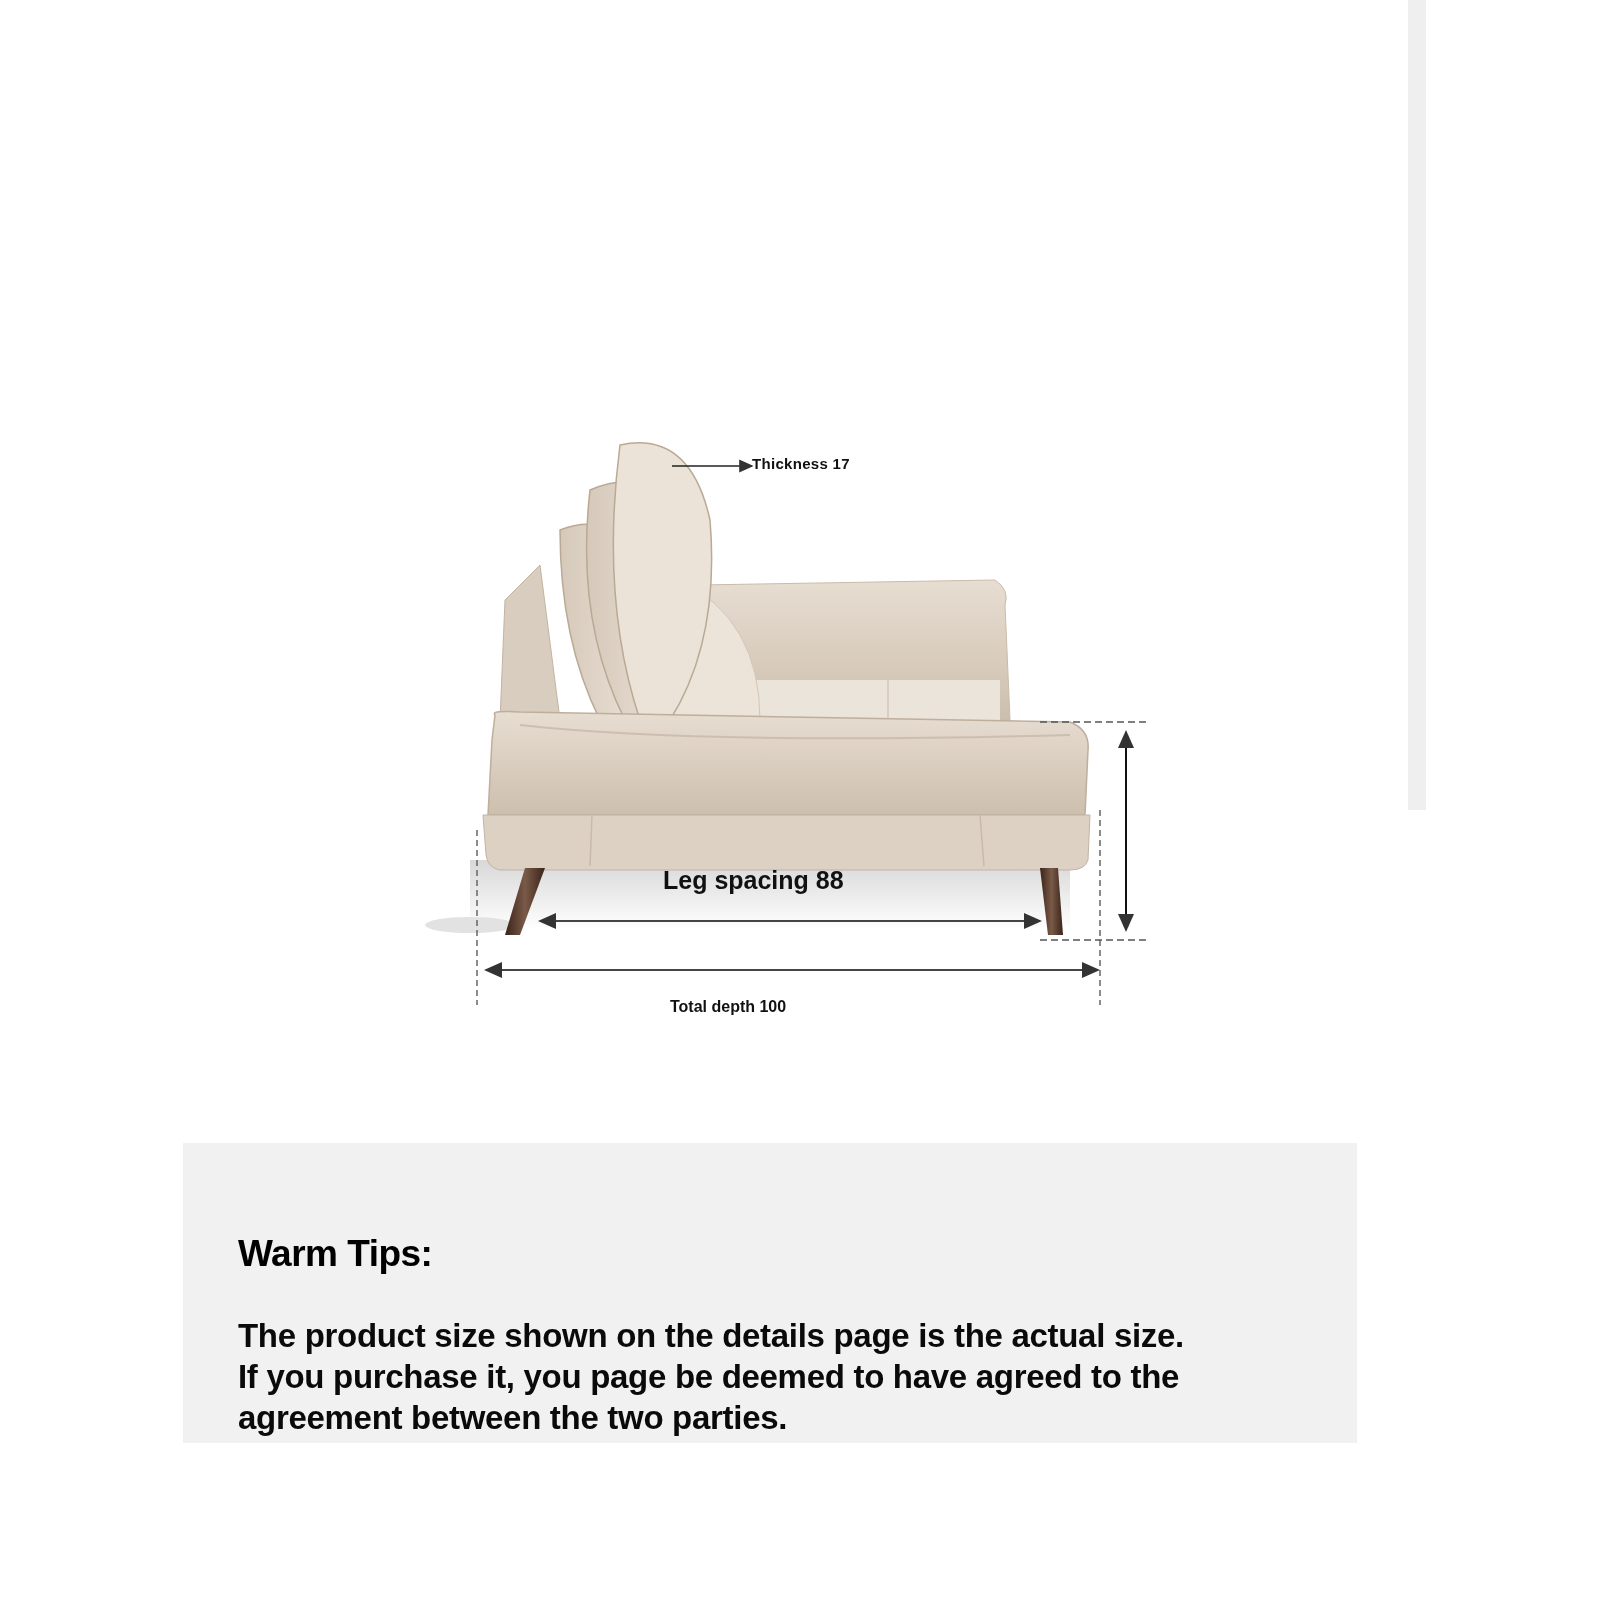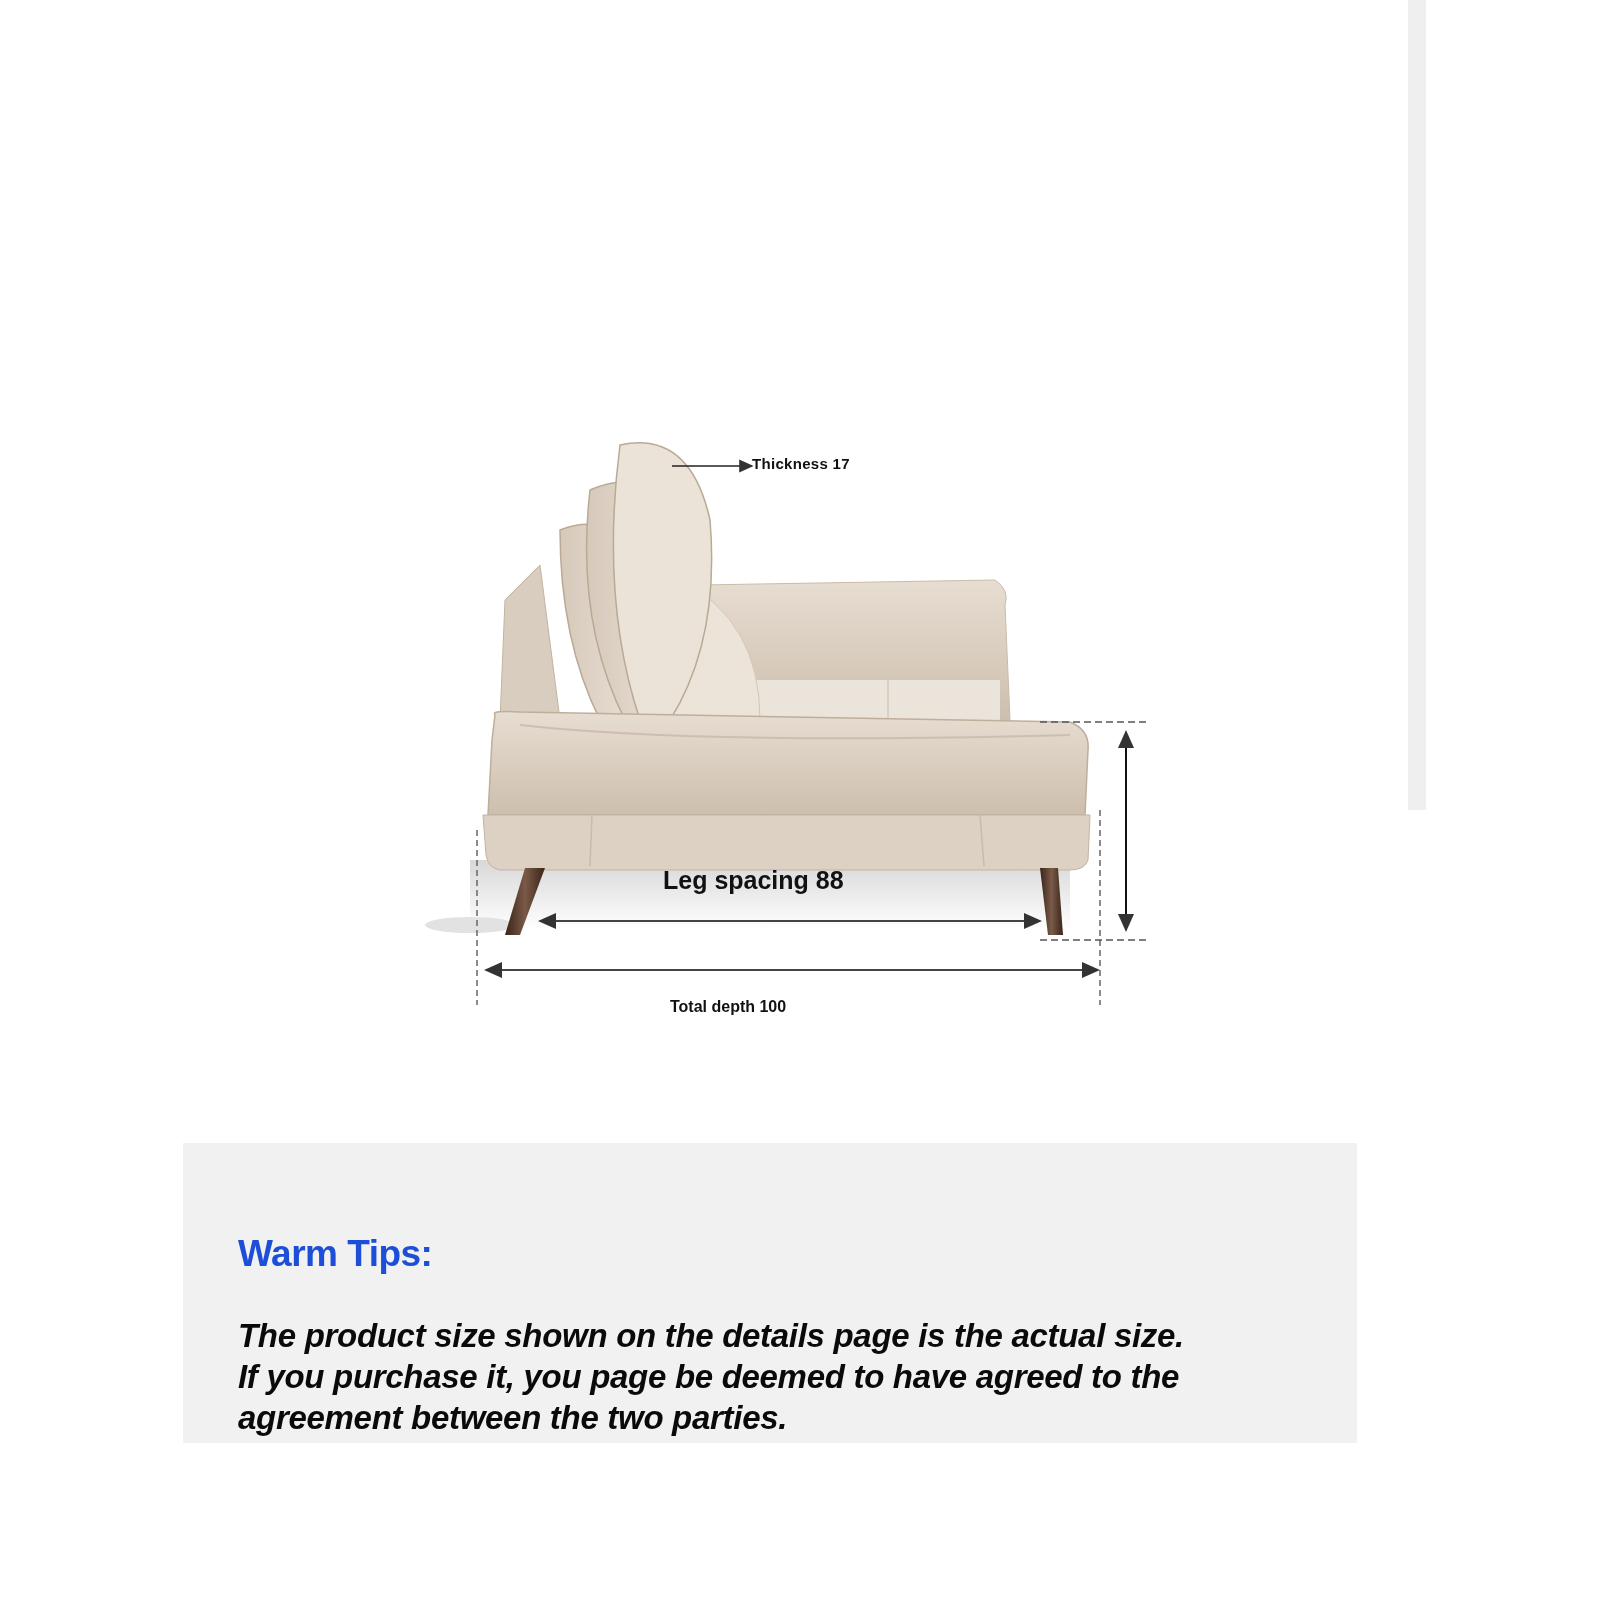--- a/index.html
+++ b/index.html
@@ -19,29 +19,28 @@
       white-space: nowrap;
     }
     .lbl-thickness { left: 732px; top: 455px; font-size: 15px; letter-spacing: 0.3px; margin-left: 20px; }
     .lbl-legs { left: 663px; top: 866px; font-size: 25px; }
     .lbl-depth { left: 670px; top: 998px; font-size: 16px; }
     .tips {
       position: absolute; left: 183px; top: 1143px; width: 1174px; height: 300px;
       background: #f1f1f1;
     }
     .tips-title {
-      position: absolute; left: 55px; top: 90px; font-size: 37px; font-weight: bold; color: #1d4ed8;
+      position: absolute; left: 55px; top: 90px; font-size: 37px; font-weight: bold; color: #000000;
       letter-spacing: -0.5px;
       text-align: right;
     }
     .tips-body {
       position: absolute; left: 55px; top: 172px; width: 1100px;
       font-size: 33px; font-weight: bold; color: #0a0a0a; line-height: 41px;
       letter-spacing: -0.3px;
-      font-style: italic;
     }
   </style>
 </head>
 <body>
 
 <div class="side-strip"></div>
 
 <div class="diagram">
   <svg width="1600" height="1100" viewBox="0 0 1600 1100">
     <defs>

